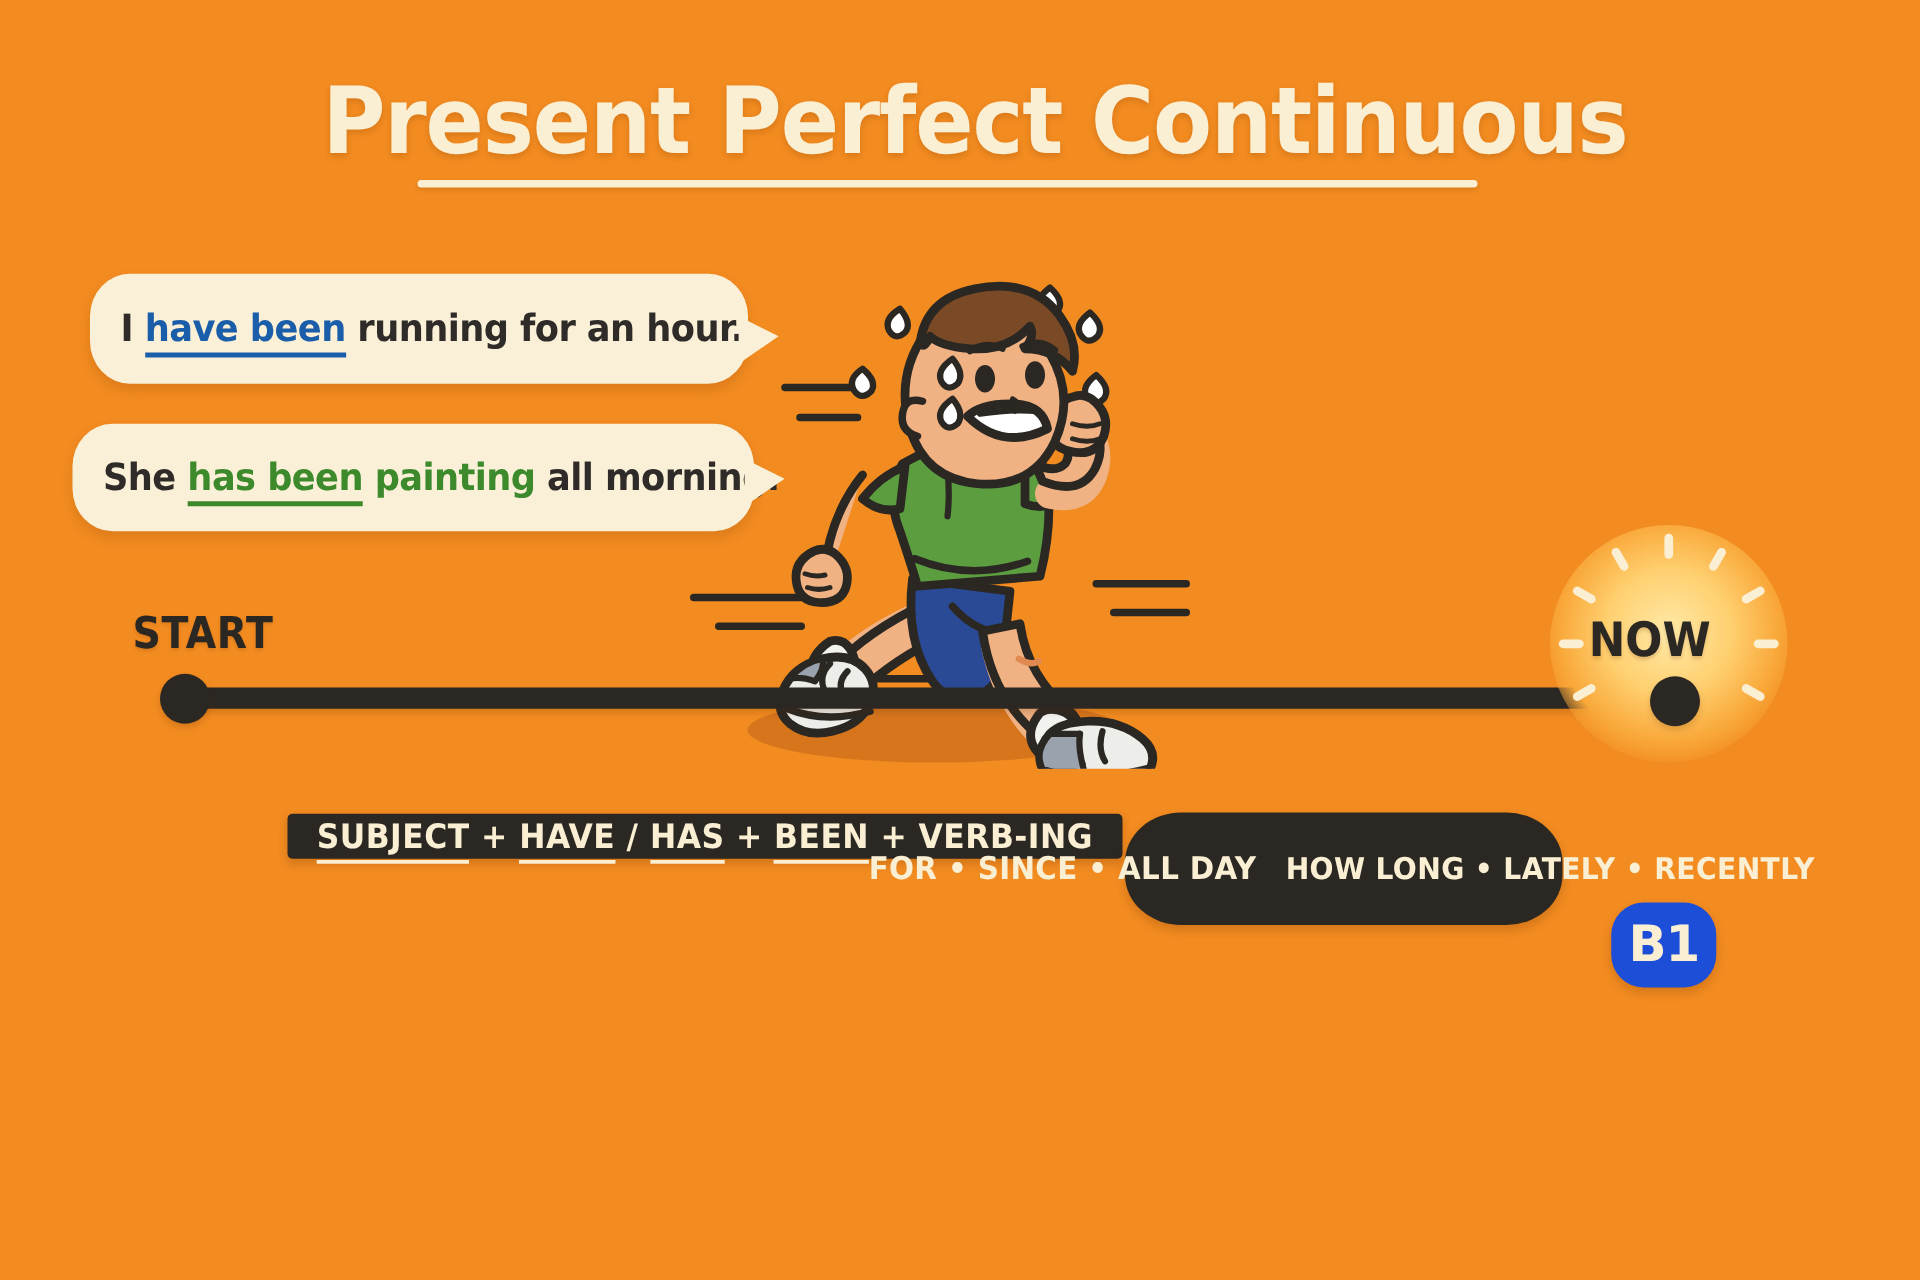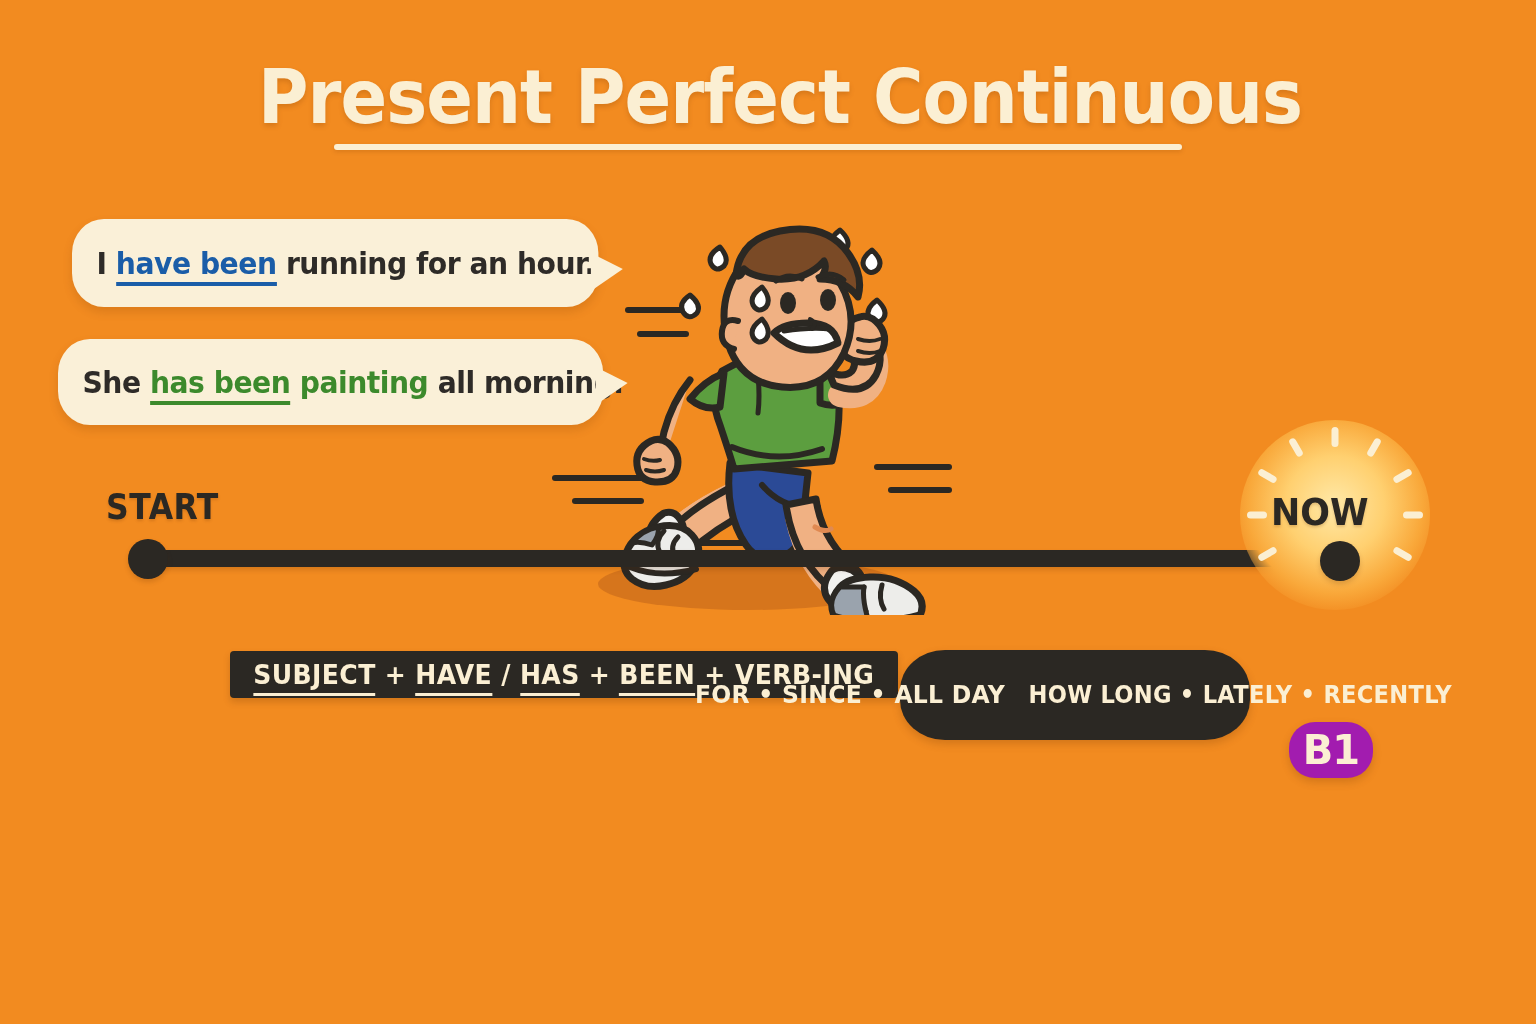--- a/index.html
+++ b/index.html
@@ -97,21 +97,21 @@
   #label-now{
     position:absolute;left:1259px;top:490px;
     font-family:"DejaVu Sans", sans-serif;font-weight:bold;
     font-size:38px;color:#2B2823;letter-spacing:0px;
     transform:scaleX(.92);transform-origin:left center;
     text-shadow:0 2px 3px rgba(100,45,0,.2);
   }
 
   
   #formula-bar{
-    position:absolute;left:218px;top:651px;width:668px;height:47px;
+    position:absolute;left:218px;top:651px;width:668px;height:36px;
     background:#2B2823;border-radius:4px;
     display:flex;align-items:center;justify-content:center;
     box-shadow:0 4px 7px rgba(100,45,0,.22);
   }
   #formula-text{
     font-family:"DejaVu Sans", sans-serif;font-weight:bold;
     font-size:27px;color:#FBEFD3;letter-spacing:.4px;white-space:nowrap;
     transform:scaleX(.93);
   }
   #formula-text u{text-decoration:none;border-bottom:3px solid #FBEFD3;padding-bottom:3px;}
@@ -126,22 +126,22 @@
   .marker-line{
     font-family:"DejaVu Sans", sans-serif;font-weight:bold;
     color:#FBEFD3;white-space:nowrap;letter-spacing:.3px;
     transform:scaleX(.94);
   }
   #marker-line-1{font-size:25px;line-height:30px;}
   #marker-line-2{font-size:24px;line-height:30px;}
 
   
   #b1-badge{
-    position:absolute;left:1277px;top:722px;width:84px;height:56px;
-    background:#a21caf;border-radius:26px;
+    position:absolute;left:1277px;top:722px;width:84px;height:68px;
+    background:#1d4ed8;border-radius:26px;
     display:flex;align-items:center;justify-content:center;
     box-shadow:0 4px 8px rgba(100,45,0,.22);
   }
   #b1-label{
     font-family:"DejaVu Sans", sans-serif;font-weight:bold;
     font-size:40px;color:#FBEFD3;letter-spacing:-1px;
   }
 
   
   #runner{position:absolute;left:560px;top:195px;width:420px;height:420px;}

